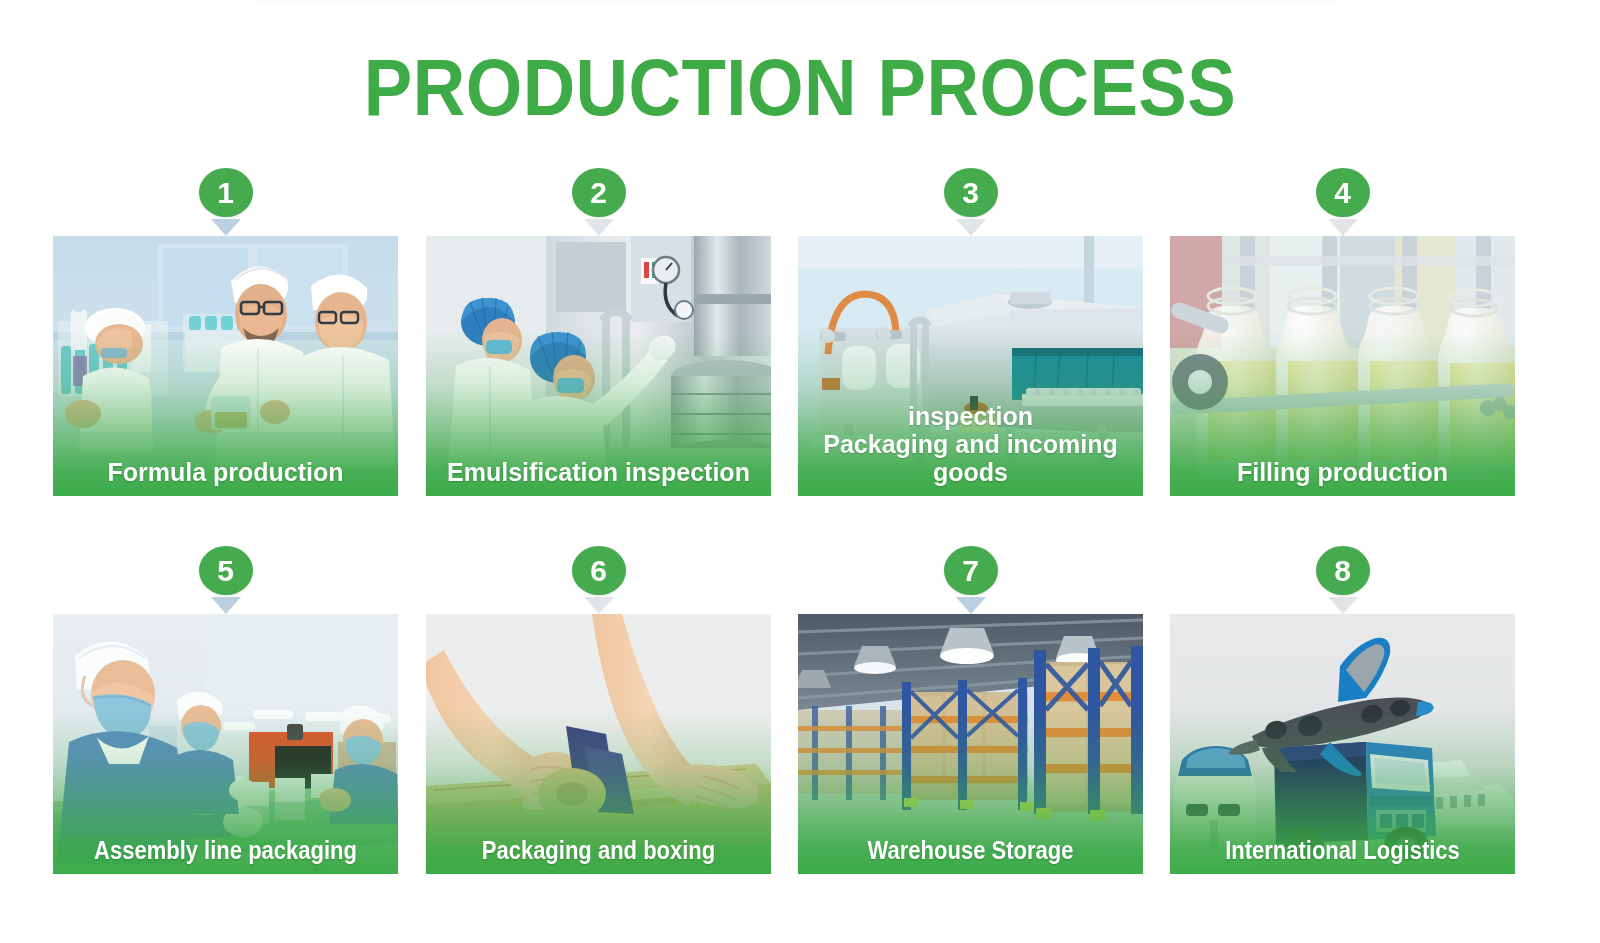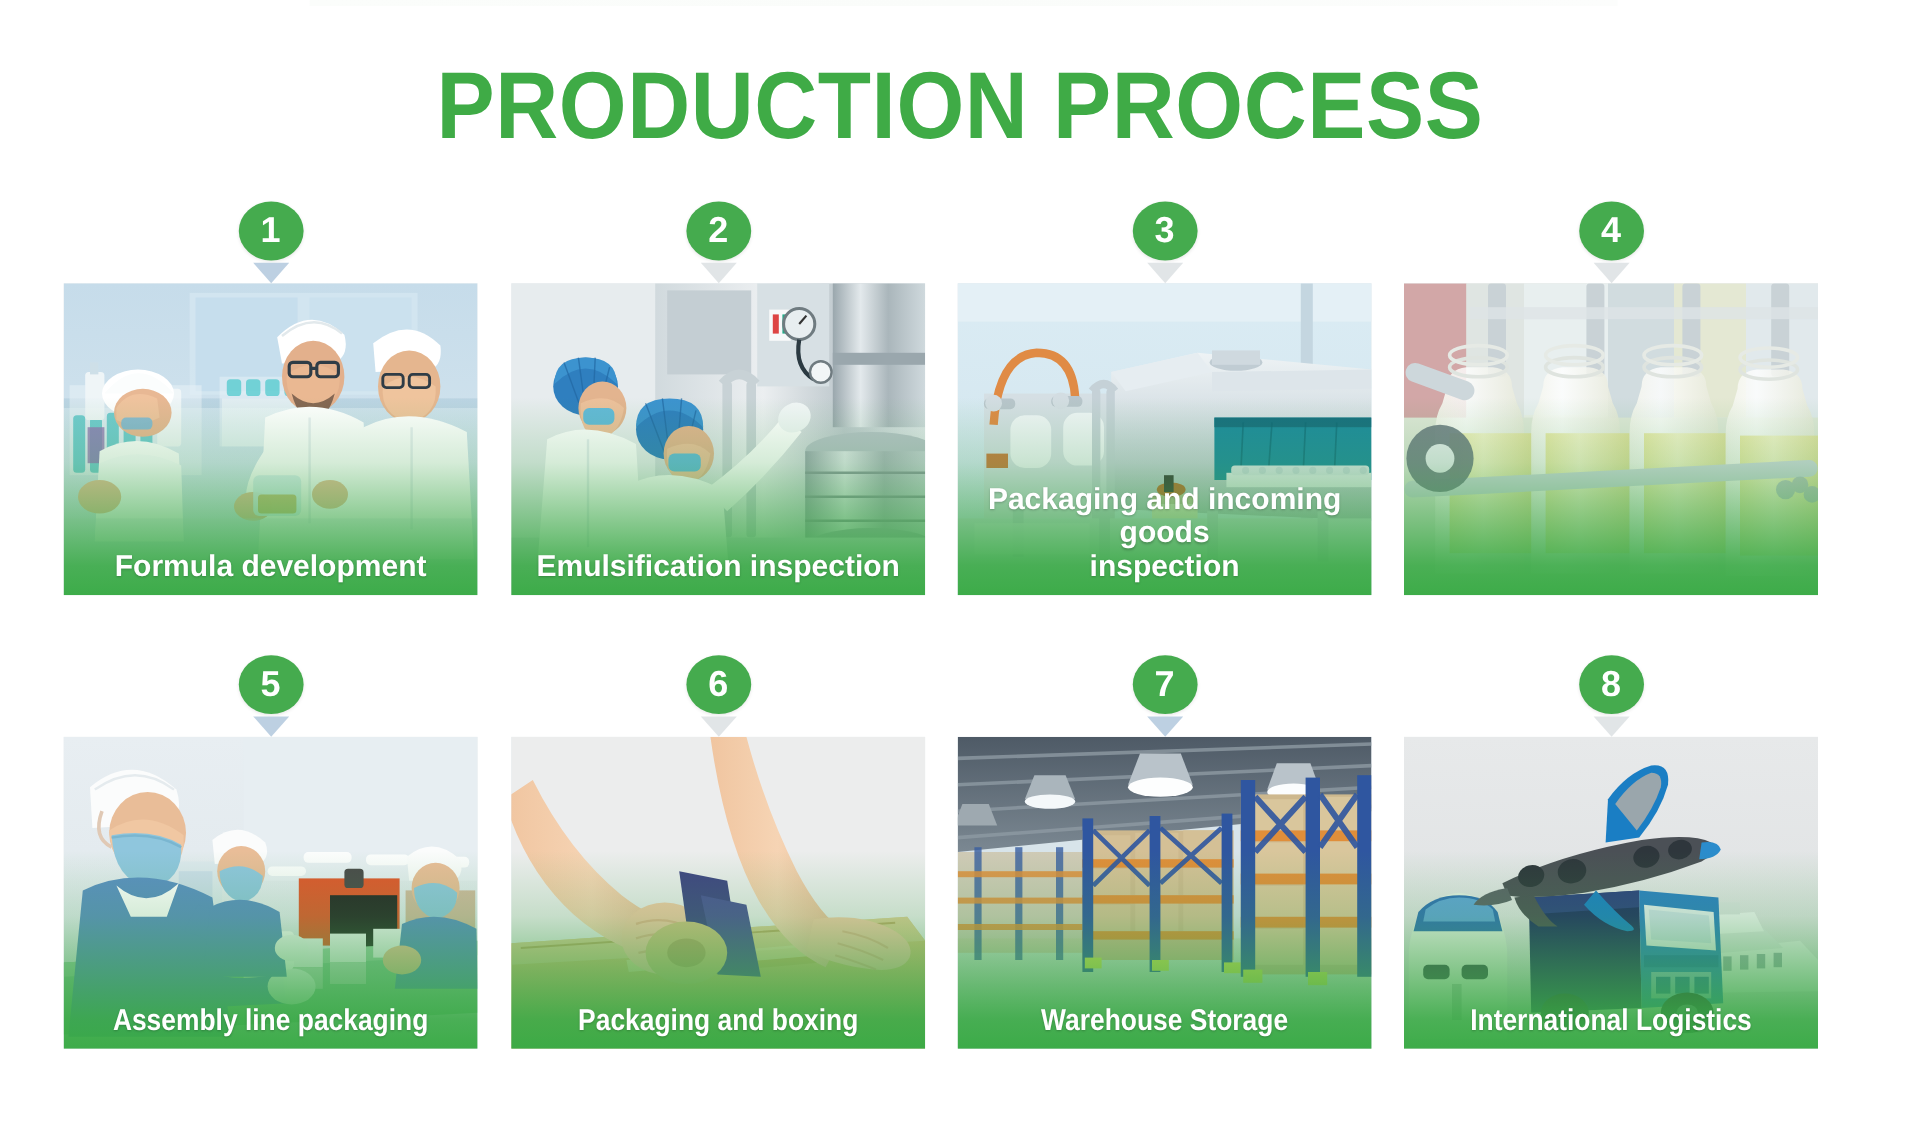--- a/index.html
+++ b/index.html
@@ -246,21 +246,21 @@
                   <rect x="288" y="76" width="17" height="11" rx="3"></rect>
                 </g>
                 <path d="M250 120 Q290 100 336 124 L342 230 L244 230 Z" fill="#ffffff"></path>
                 <path d="M290 120 L290 205" stroke="#e8eef1" stroke-width="2"></path>
               </g>
               <rect x="0" y="196" width="345" height="64" fill="#cfe2e6" opacity="0.35"></rect>
             </svg>
           </div>
           <div class="veil"></div>
           <div class="caption">
-            <span class="ln">Formula development</span>
+            <span class="ln">Formula production</span>
           </div>
         </div>
       </div>
 
       <div class="card-slot slot-2">
         <div class="badge-wrap">
           <div class="badge">2</div>
           <div class="pointer light"></div>
         </div>
         <div class="card">
@@ -437,22 +437,22 @@
                 <rect x="46" y="188" width="9" height="40"></rect>
                   <rect x="118" y="188" width="9" height="44"></rect>
                 <rect x="208" y="190" width="9" height="42"></rect>
                   <rect x="300" y="190" width="9" height="42"></rect>
               </g>
               <rect x="14" y="200" width="96" height="26" fill="#dae8e5" opacity="0.8"></rect>
             </svg>
           </div>
           <div class="veil"></div>
           <div class="caption two-line">
+            <span class="ln">inspection</span>
             <span class="ln">Packaging and incoming goods</span>
-            <span class="ln">inspection</span>
           </div>
         </div>
       </div>
 
       <div class="card-slot slot-4">
         <div class="badge-wrap">
           <div class="badge">4</div>
           <div class="pointer light"></div>
         </div>
         <div class="card">
@@ -518,20 +518,23 @@
                 <rect x="0" y="74" width="60" height="16" rx="8" fill="#cdd7db" transform="rotate(20 30 82)"></rect>
               </g>
               <g fill="#aab8c8" opacity="0.7">
                 <circle cx="318" cy="172" r="8"></circle>
                   <circle cx="330" cy="168" r="7"></circle>
                   <circle cx="340" cy="176" r="7"></circle>
               </g>
             </svg>
           </div>
           <div class="veil"></div>
+          <div class="caption">
+            <span class="ln">Filling production</span>
+          </div>
         </div>
       </div>
 
     </div>
 
     <div class="row">
 
       <div class="card-slot slot-1">
         <div class="badge-wrap">
           <div class="badge">5</div>

